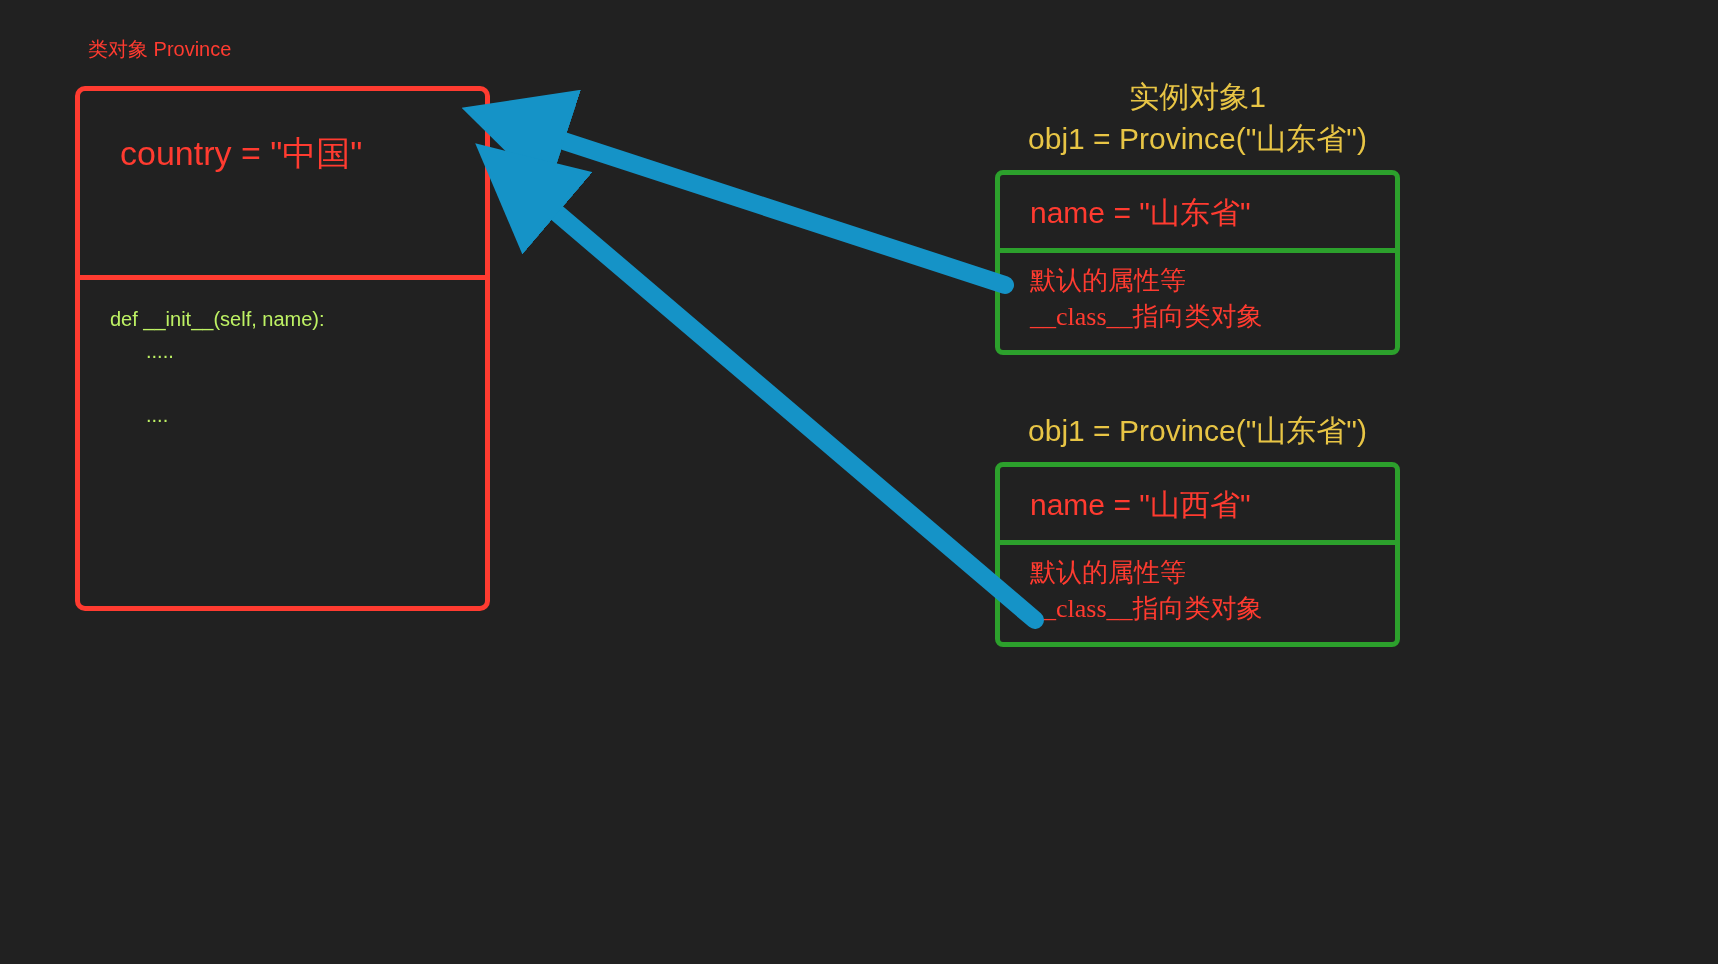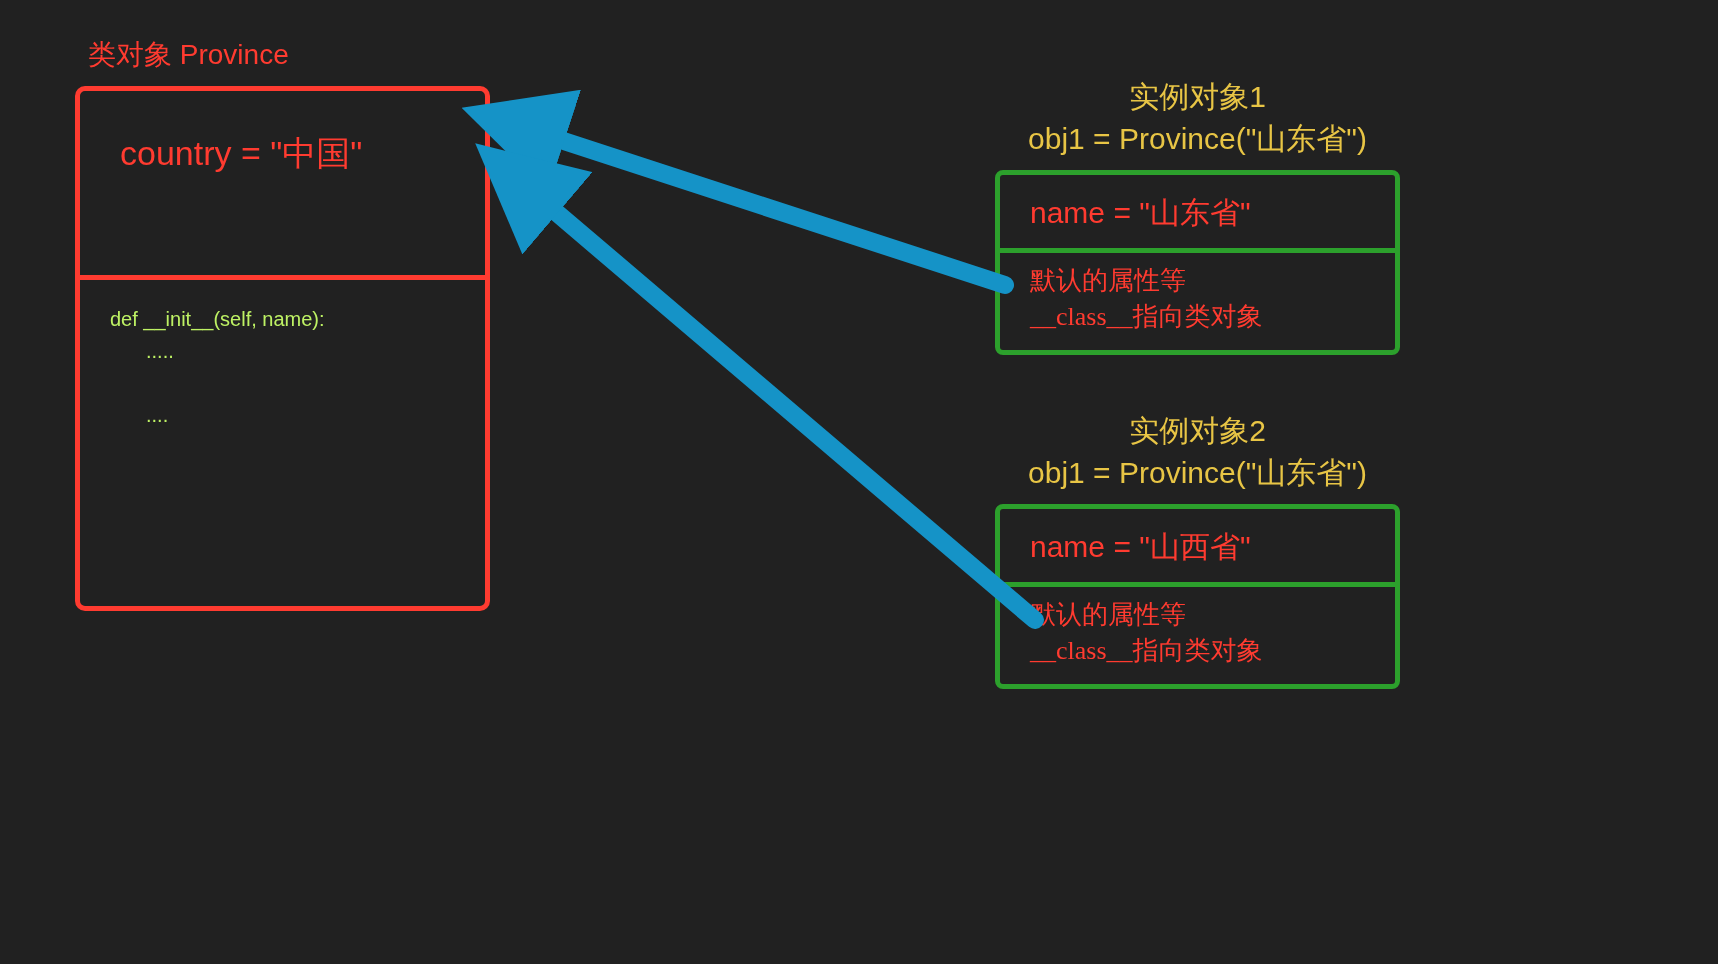--- a/index.html
+++ b/index.html
@@ -13,21 +13,21 @@
       height: 964px;
       position: relative;
       font-family: -apple-system, BlinkMacSystemFont, "Segoe UI", "PingFang SC", sans-serif;
       overflow: hidden;
     }
     .class-title {
       position: absolute;
       left: 88px;
       top: 36px;
       color: #ff3b30;
-      font-size: 28px;
+      font-size: 20px;
       font-weight: 400;
     }
     .class-box {
       position: absolute;
       left: 75px;
       top: 86px;
       width: 415px;
       height: 525px;
       border: 5px solid #ff3b30;
       border-radius: 10px;
@@ -134,21 +134,20 @@
     <div class="instance-divider"></div>
     <div class="instance-bottom">
       <div>默认的属性等</div>
       <div>__class__指向类对象</div>
     </div>
   </div>
 </div>
 
 <div class="instance-group instance-group-2">
   <div class="instance-label">
-    <div>实例对象2</div>
     <div>obj1 = Province("山东省")</div>
   </div>
   <div class="instance-box">
     <div class="instance-top">name = "山西省"</div>
     <div class="instance-divider"></div>
     <div class="instance-bottom">
       <div>默认的属性等</div>
       <div>__class__指向类对象</div>
     </div>
   </div>

